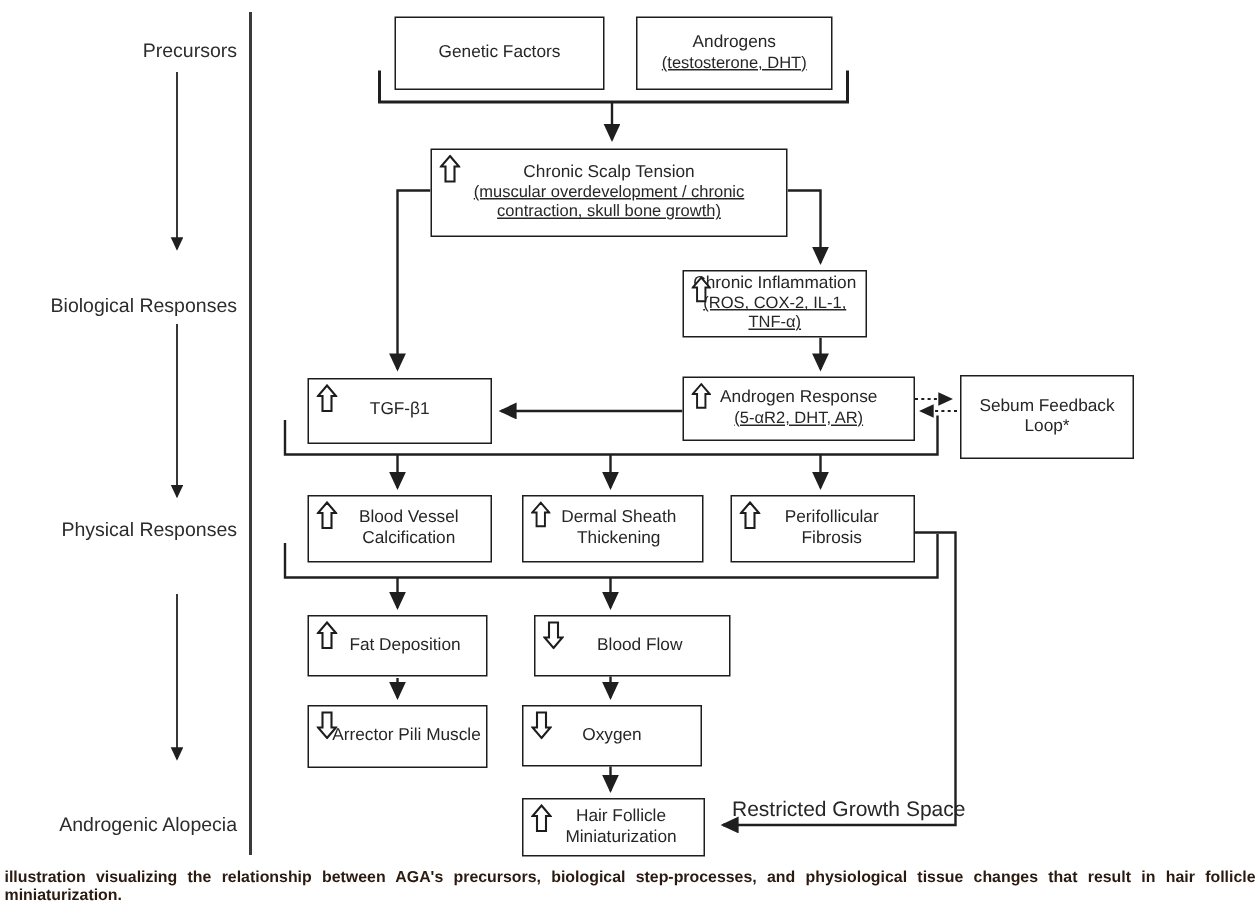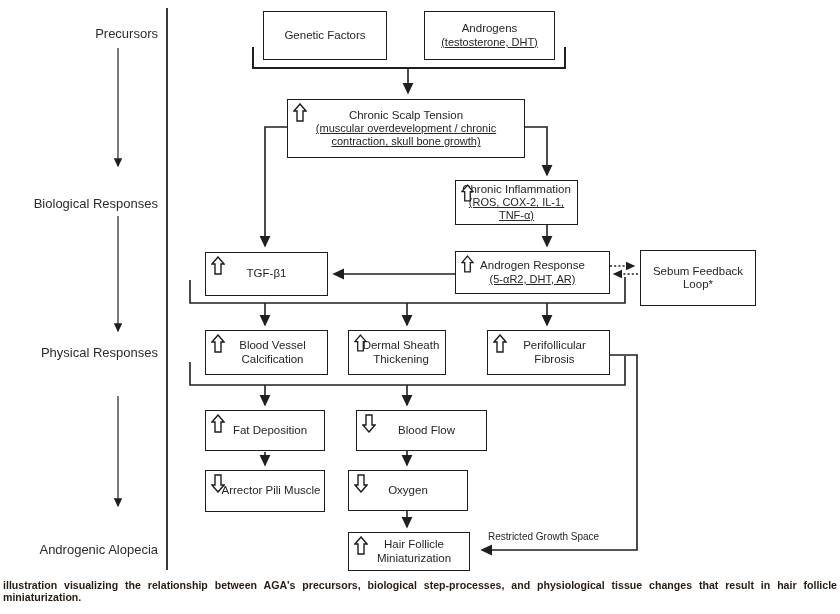--- a/index.html
+++ b/index.html
@@ -8,21 +8,21 @@
   svg.layer{position:absolute;left:0;top:0;}
   .box{position:absolute;border:1.5px solid #1d1d1d;background:#ffffff;
        display:flex;align-items:center;justify-content:center;text-align:center;
        font-size:11.5px;line-height:13.5px;color:#262626;box-sizing:border-box;}
   .box .txt{width:100%;padding:1px 2px;}
   .sub{display:block;font-size:11px;line-height:13px;text-decoration:underline;}
   .ind{position:absolute;left:5px;top:3px;width:14px;height:19px;}
   .ind svg{display:block;}
   .stage-label{position:absolute;left:0;width:158px;text-align:right;
        font-size:13px;color:#2c2c2c;white-space:nowrap;}
-  .annot{position:absolute;font-size:10px;color:#262626;white-space:nowrap;}
+  .annot{position:absolute;font-size:14px;color:#262626;white-space:nowrap;}
   .caption{position:absolute;left:0;top:579px;width:840px;box-sizing:border-box;padding:0 3px;
        font-family:Liberation Sans, sans-serif;font-weight:bold;font-size:10.6px;
        color:#2a1a10;text-align:justify;text-align-last:justify;white-space:normal;}
 </style>
 </head>
 <body>
 
 <div id="stage">
 
   <svg class="layer" width="840" height="614" viewBox="0 0 840 614">
@@ -74,21 +74,21 @@
       <line x1="407" y1="450" x2="407" y2="465" marker-end="url(#ah)"></line>
       <line x1="407" y1="510" x2="407" y2="527" marker-end="url(#ah)"></line>
     </g>
   </svg>
 
   <div class="stage-label" style="top:26px">Precursors</div>
   <div class="stage-label" style="top:196px">Biological Responses</div>
   <div class="stage-label" style="top:345px">Physical Responses</div>
   <div class="stage-label" style="top:542px">Androgenic Alopecia</div>
 
-  <div class="box" style="left:263px;top:11px;width:124px;height:49px">
+  <div class="box" style="left:263px;top:11px;width:140px;height:49px">
     <div class="txt"><span>Genetic Factors</span></div>
   </div>
 
   <div class="box" style="left:424px;top:11px;width:131px;height:49px">
     <div class="txt">
       <span>Androgens</span>
       <span class="sub">(testosterone, DHT)</span>
     </div>
   </div>
 
@@ -143,21 +143,21 @@
 
   <div class="box" style="left:205px;top:330px;width:123px;height:45px">
     <span class="ind">
       <svg width="14" height="19" viewBox="0 0 14 19">
           <path d="M7 1 L13 8 L10 8 L10 18 L4 18 L4 8 L1 8 Z" fill="#fff" stroke="#1d1d1d" stroke-width="1.4"></path>
         </svg>
     </span>
     <div class="txt" style="padding-left:14px"><span>Blood Vessel Calcification</span></div>
   </div>
 
-  <div class="box" style="left:348px;top:330px;width:98px;height:45px">
+  <div class="box" style="left:348px;top:330px;width:121px;height:45px">
     <span class="ind">
       <svg width="13" height="18" viewBox="0 0 14 19">
           <path d="M7 1 L13 8 L10 8 L10 18 L4 18 L4 8 L1 8 Z" fill="#fff" stroke="#1d1d1d" stroke-width="1.4"></path>
         </svg>
     </span>
     <div class="txt" style="padding-left:10px"><span>Dermal Sheath Thickening</span></div>
   </div>
 
   <div class="box" style="left:487px;top:330px;width:123px;height:45px">
     <span class="ind">

